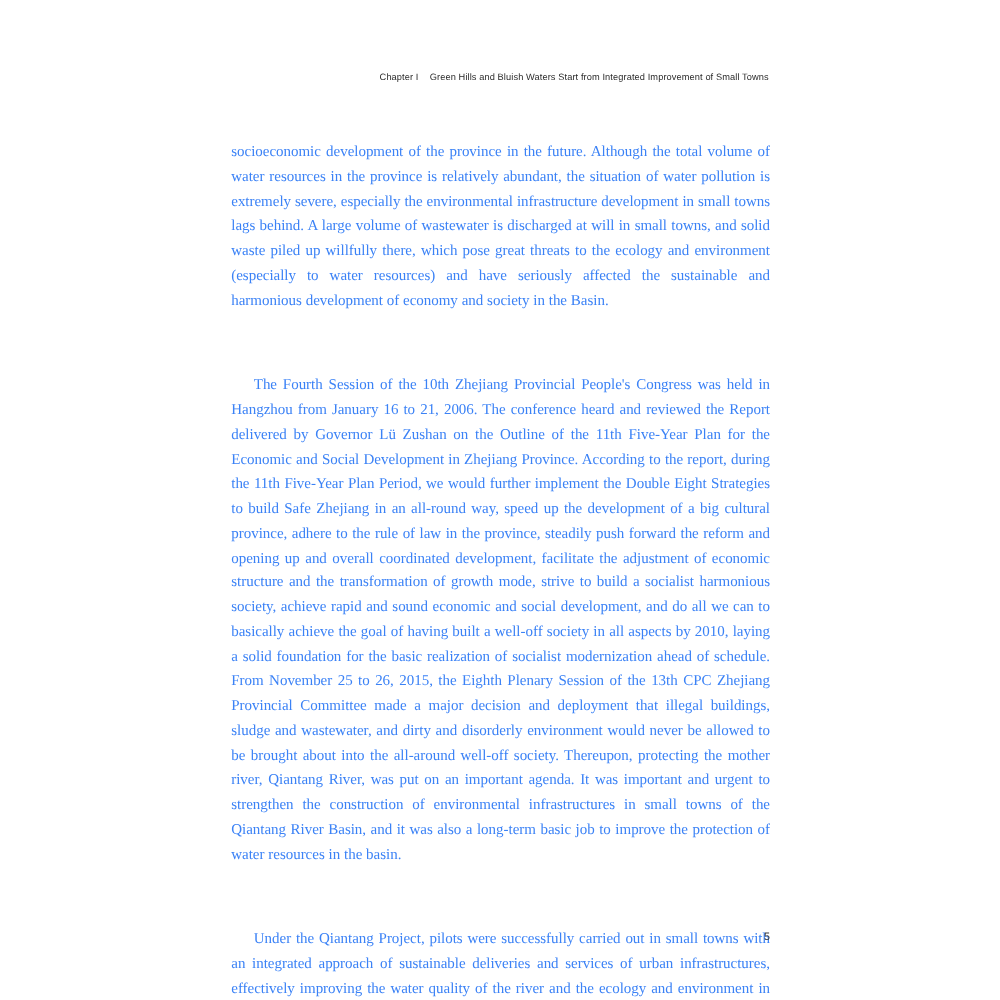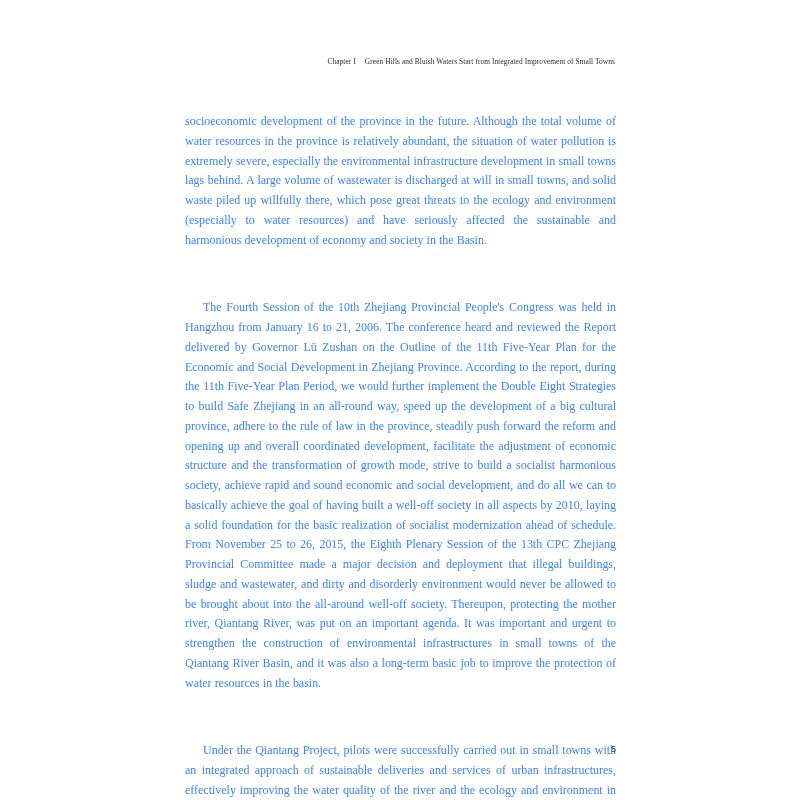--- a/index.html
+++ b/index.html
@@ -24,21 +24,21 @@
     box-sizing: border-box;
   }
 
   
   .running-header {
     position: absolute;
     left: 185px;
     top: 56px;
     width: 430px;
     text-align: right;
-    font-family: Liberation Serif, serif;
+    font-family: Liberation Sans, sans-serif;
     font-size: 7.4px;
     line-height: 11px;
     letter-spacing: 0.08px;
     color: #2b2b2b;
     white-space: nowrap;
   }
   .running-header .chap-label {
     display: inline;
   }
   .running-header .chap-gap {

